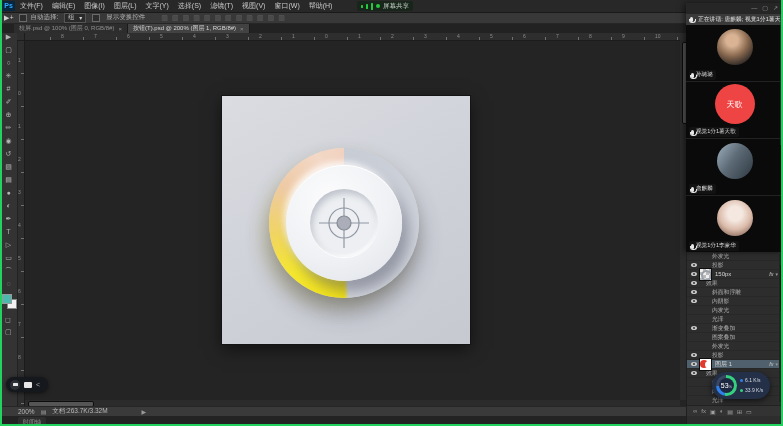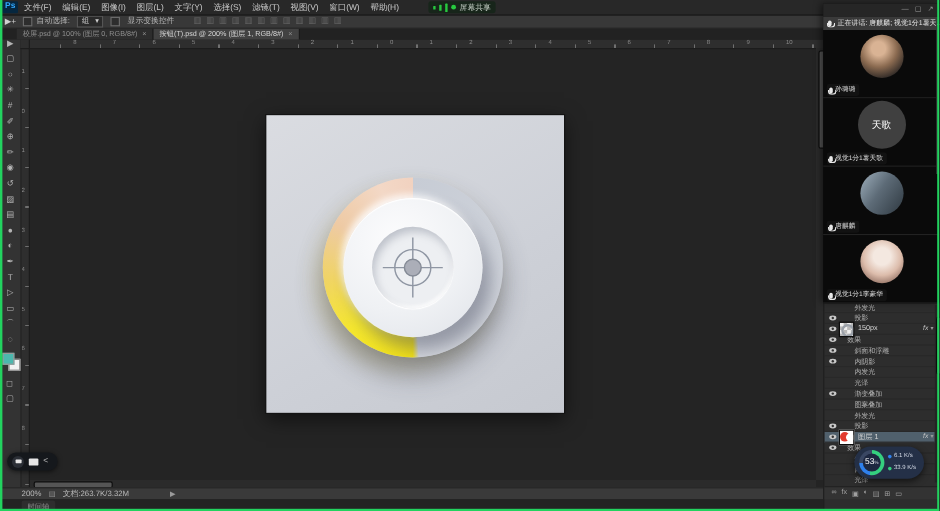--- a/index.html
+++ b/index.html
@@ -80,21 +80,21 @@
   #meettitle{height:11px;background:#262626;display:flex;align-items:center;justify-content:flex-end;gap:5px;padding-right:5px;}
   .wctl{color:#9c9c9c;font-size:6px;line-height:7px;}
   #meetbanner{height:11px;background:#3a3a3a;display:flex;align-items:center;gap:3px;padding:0 3px;overflow:hidden;}
   #meetbanner span{color:#e4e4e4;font-size:5.8px;white-space:nowrap;}
   .mic{display:inline-block;width:3px;height:5px;background:#e8e8e8;border-radius:1.5px;position:relative;flex:0 0 auto;margin:0 2px 0 1px;}
   .mic::after{content:"";position:absolute;left:-1.5px;top:2px;width:5px;height:3px;border:1px solid #e8e8e8;border-top:none;border-radius:0 0 3px 3px;}
   .tile{width:97px;height:56px;background:#0a0a0a;border-bottom:1px solid #222;position:relative;}
   .vid{height:44px;display:flex;align-items:center;justify-content:center;}
   .avatar{width:36px;height:36px;border-radius:50%;}
   .av-photo-1{background:radial-gradient(circle at 42% 32%,#d9b394 18%,#8a6a50 48%,#332c28 78%);}
-  .av-initial{background:#404040;display:flex;align-items:center;justify-content:center;color:#fff;font-size:8px;width:40px;height:40px;}
+  .av-initial{background:#ef4444;display:flex;align-items:center;justify-content:center;color:#fff;font-size:8px;width:40px;height:40px;}
   .av-photo-2{background:linear-gradient(125deg,#9fb0bd 0%,#5d6b77 45%,#2e3840 100%);}
   .av-photo-3{background:radial-gradient(circle at 50% 38%,#f4e8e0 25%,#dcbcab 55%,#8e6d60 85%);}
   .plabel{height:12px;display:flex;align-items:center;padding-left:3px;}
   .plabel .pl-in{display:flex;align-items:center;background:rgba(20,20,20,.92);border-radius:2px;padding:1px 3px 1px 1px;}
   .plabel span.nm{color:#dcdcdc;font-size:5.6px;white-space:nowrap;}
   #meetscroll{position:absolute;right:0;top:22px;width:3px;height:120px;background:#2e2e2e;}
   
   #layerspanel{left:686px;top:252px;width:97px;height:174px;background:#2d2d2d;z-index:8;border-left:1px solid #1f1f1f;}
   #lrows{position:absolute;left:0;top:0;width:92px;height:152px;overflow:hidden;}
   .lrow{height:8px;display:flex;align-items:center;border-bottom:1px solid #282828;padding-left:2px;}

